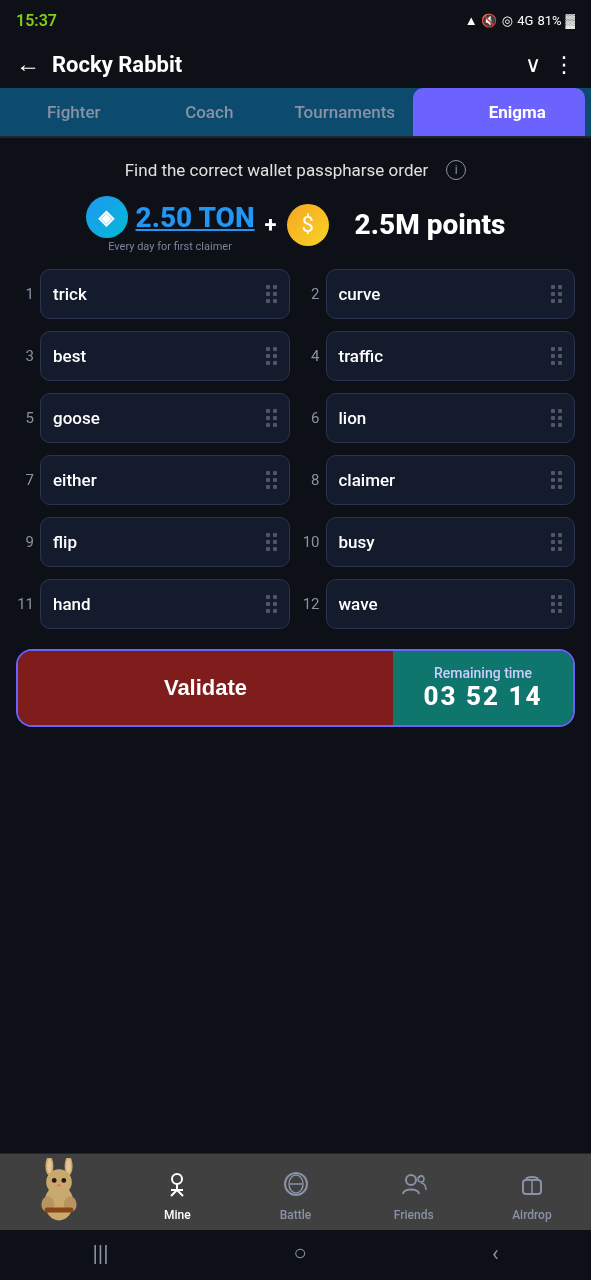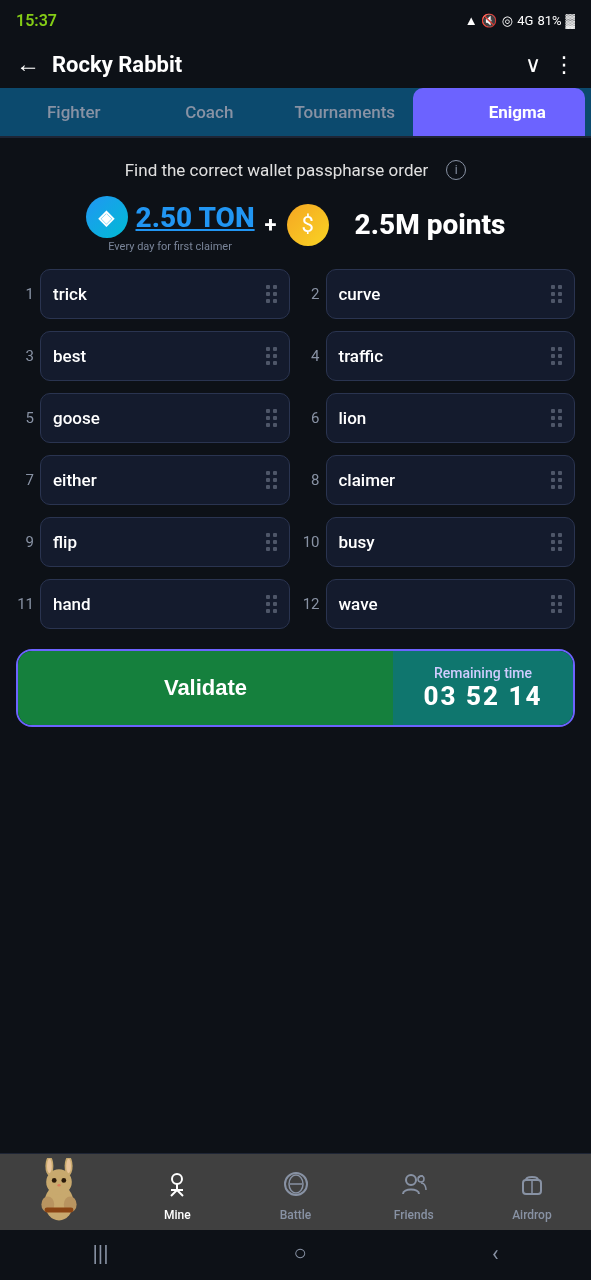--- a/index.html
+++ b/index.html
@@ -239,21 +239,21 @@
     
     .validate-row {
       display: flex;
       border-radius: 16px;
       overflow: hidden;
       margin-top: 4px;
       border: 2.5px solid #6c63ff;
     }
     .validate-btn {
       flex: 1;
-      background-color: #15803d;
+      background-color: #7f1d1d;
       color: #fff;
       font-size: 22px;
       font-weight: 700;
       padding: 22px 0;
       text-align: center;
       cursor: pointer;
       border: none;
       outline: none;
     }
     .timer-section {

